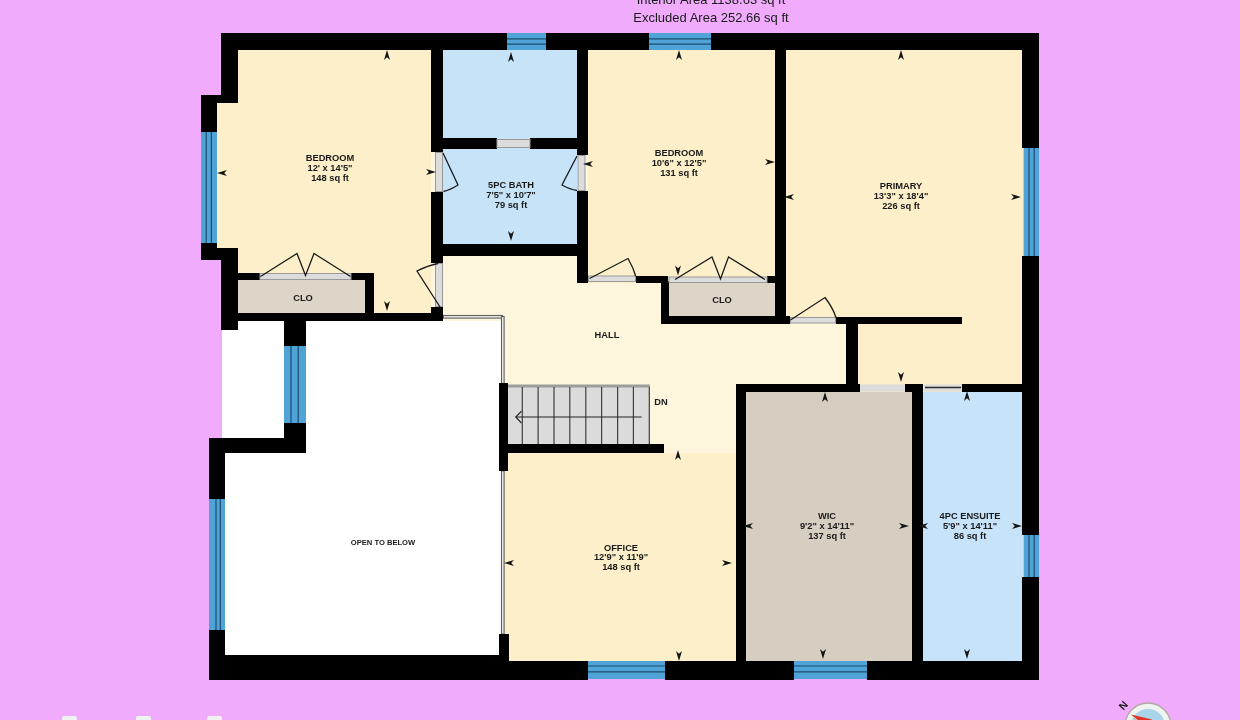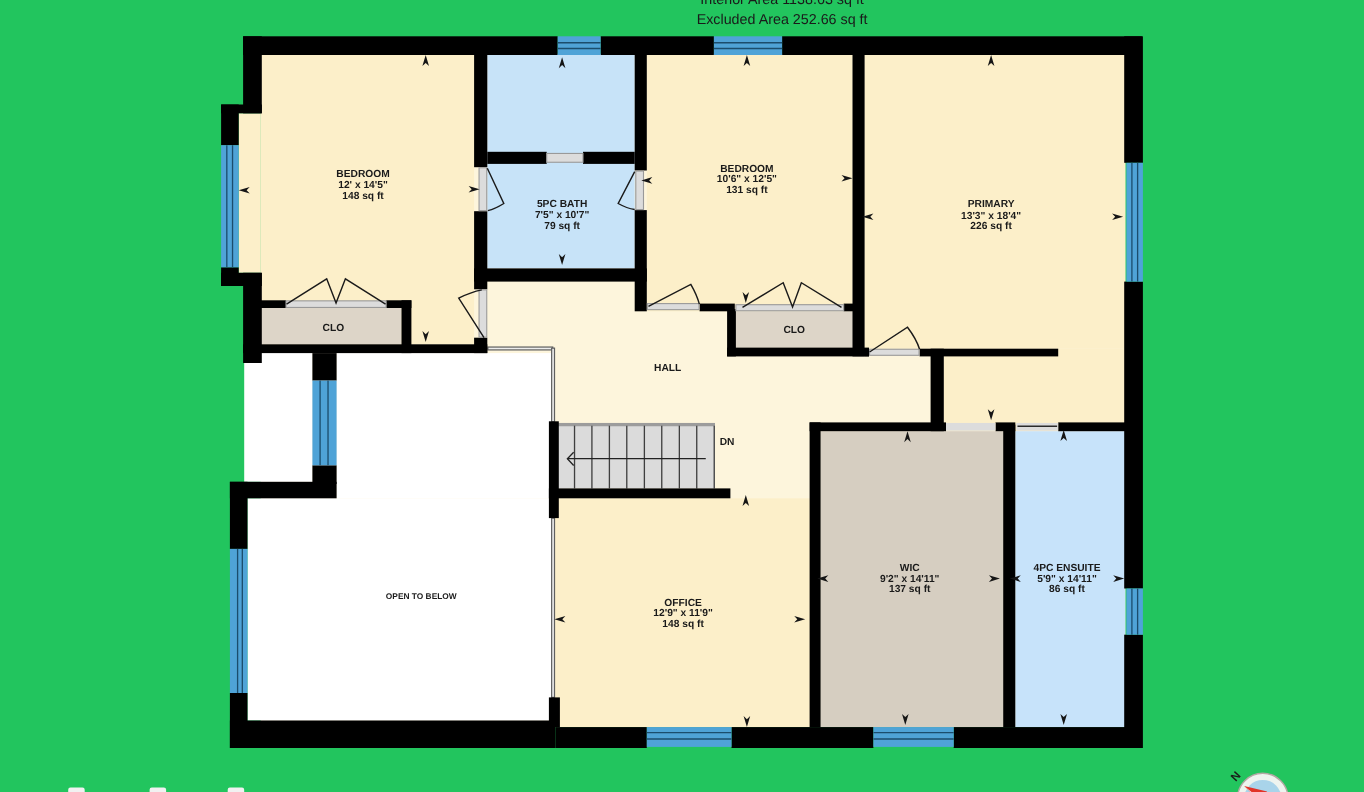--- a/index.html
+++ b/index.html
@@ -1,16 +1,16 @@
 <!DOCTYPE html>
 <html><head>
 <meta charset="utf-8">
 <style>
   html,body{margin:0;padding:0;background:#ffffff;}
-  #page{position:relative;width:1240px;height:720px;overflow:hidden;background:#22c55e;}
+  #page{position:relative;width:1240px;height:720px;overflow:hidden;background:#f0abfc;}
   svg{display:block;}
   text{font-family:"Liberation Sans", sans-serif;fill:#1a1a1a;}
 </style>
 </head>
 <body>
 <div id="page">
 <svg width="1240" height="720" viewBox="0 0 1240 720">
 <defs></defs>
 
 <text x="711" y="4" font-size="13" text-anchor="middle">Interior Area 1138.63 sq ft</text>

